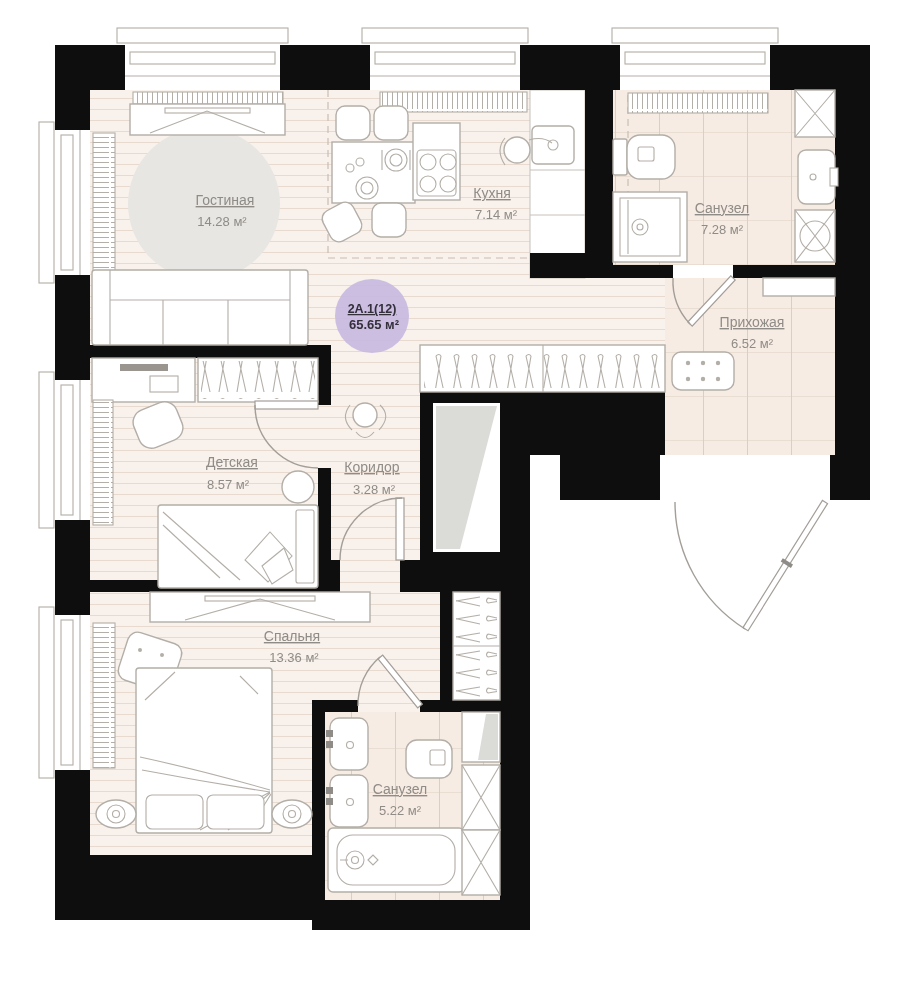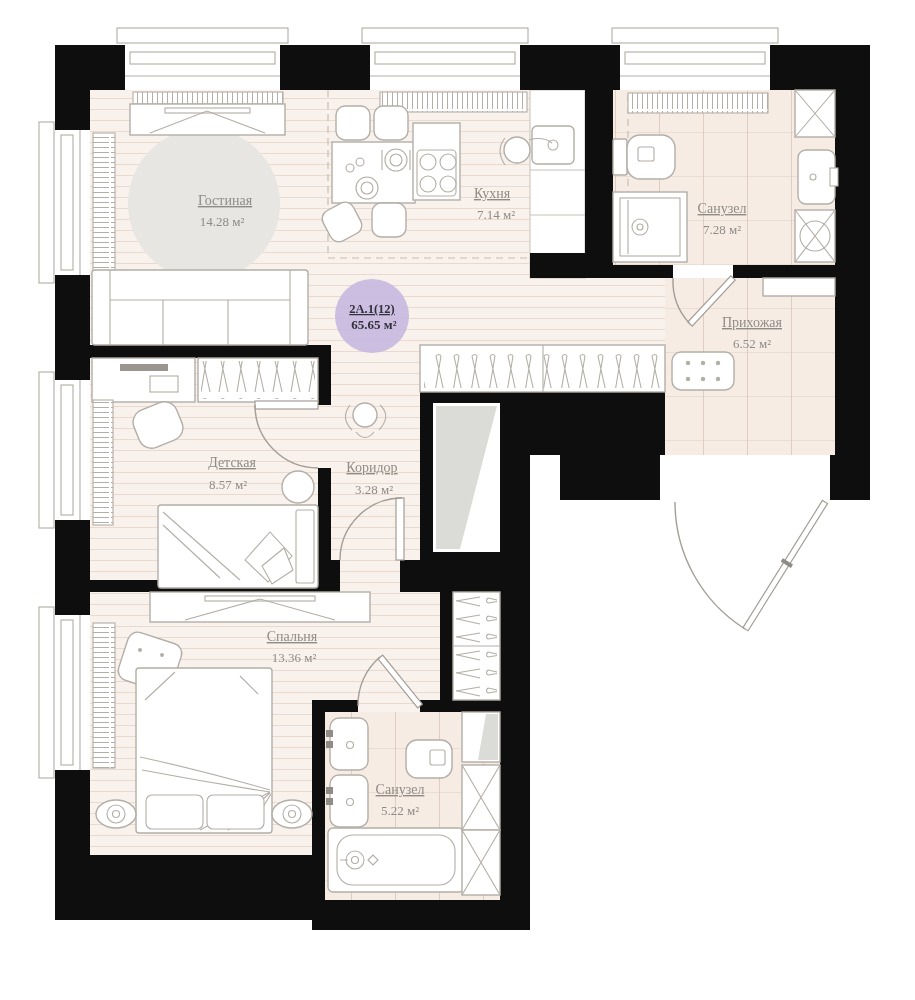--- a/index.html
+++ b/index.html
@@ -1,16 +1,16 @@
 <!DOCTYPE html>
 <html><head>
 <meta charset="utf-8">
 <style>
   html,body{margin:0;padding:0;background:#ffffff;}
-  .stage{width:915px;height:1000px;position:relative;font-family:Liberation Serif, serif;}
+  .stage{width:915px;height:1000px;position:relative;font-family:Liberation Sans, sans-serif;}
   svg{display:block;}
   .wall{fill:#0e0e0e;}
   .wood{fill:url(#planks);}
   .tile{fill:url(#tiles);}
   .f{fill:#ffffff;stroke:#b3aea7;stroke-width:1.4;}
   .f2{fill:#ffffff;stroke:#b3aea7;stroke-width:1.1;}
   .ln{stroke:#b3aea7;stroke-width:1.1;fill:none;}
   .lnt{stroke:#c6c1ba;stroke-width:1;fill:none;}
   .arc{stroke:#a39e98;stroke-width:1.4;fill:none;}
   .leaf{fill:#ffffff;stroke:#a39e98;stroke-width:1.2;}

